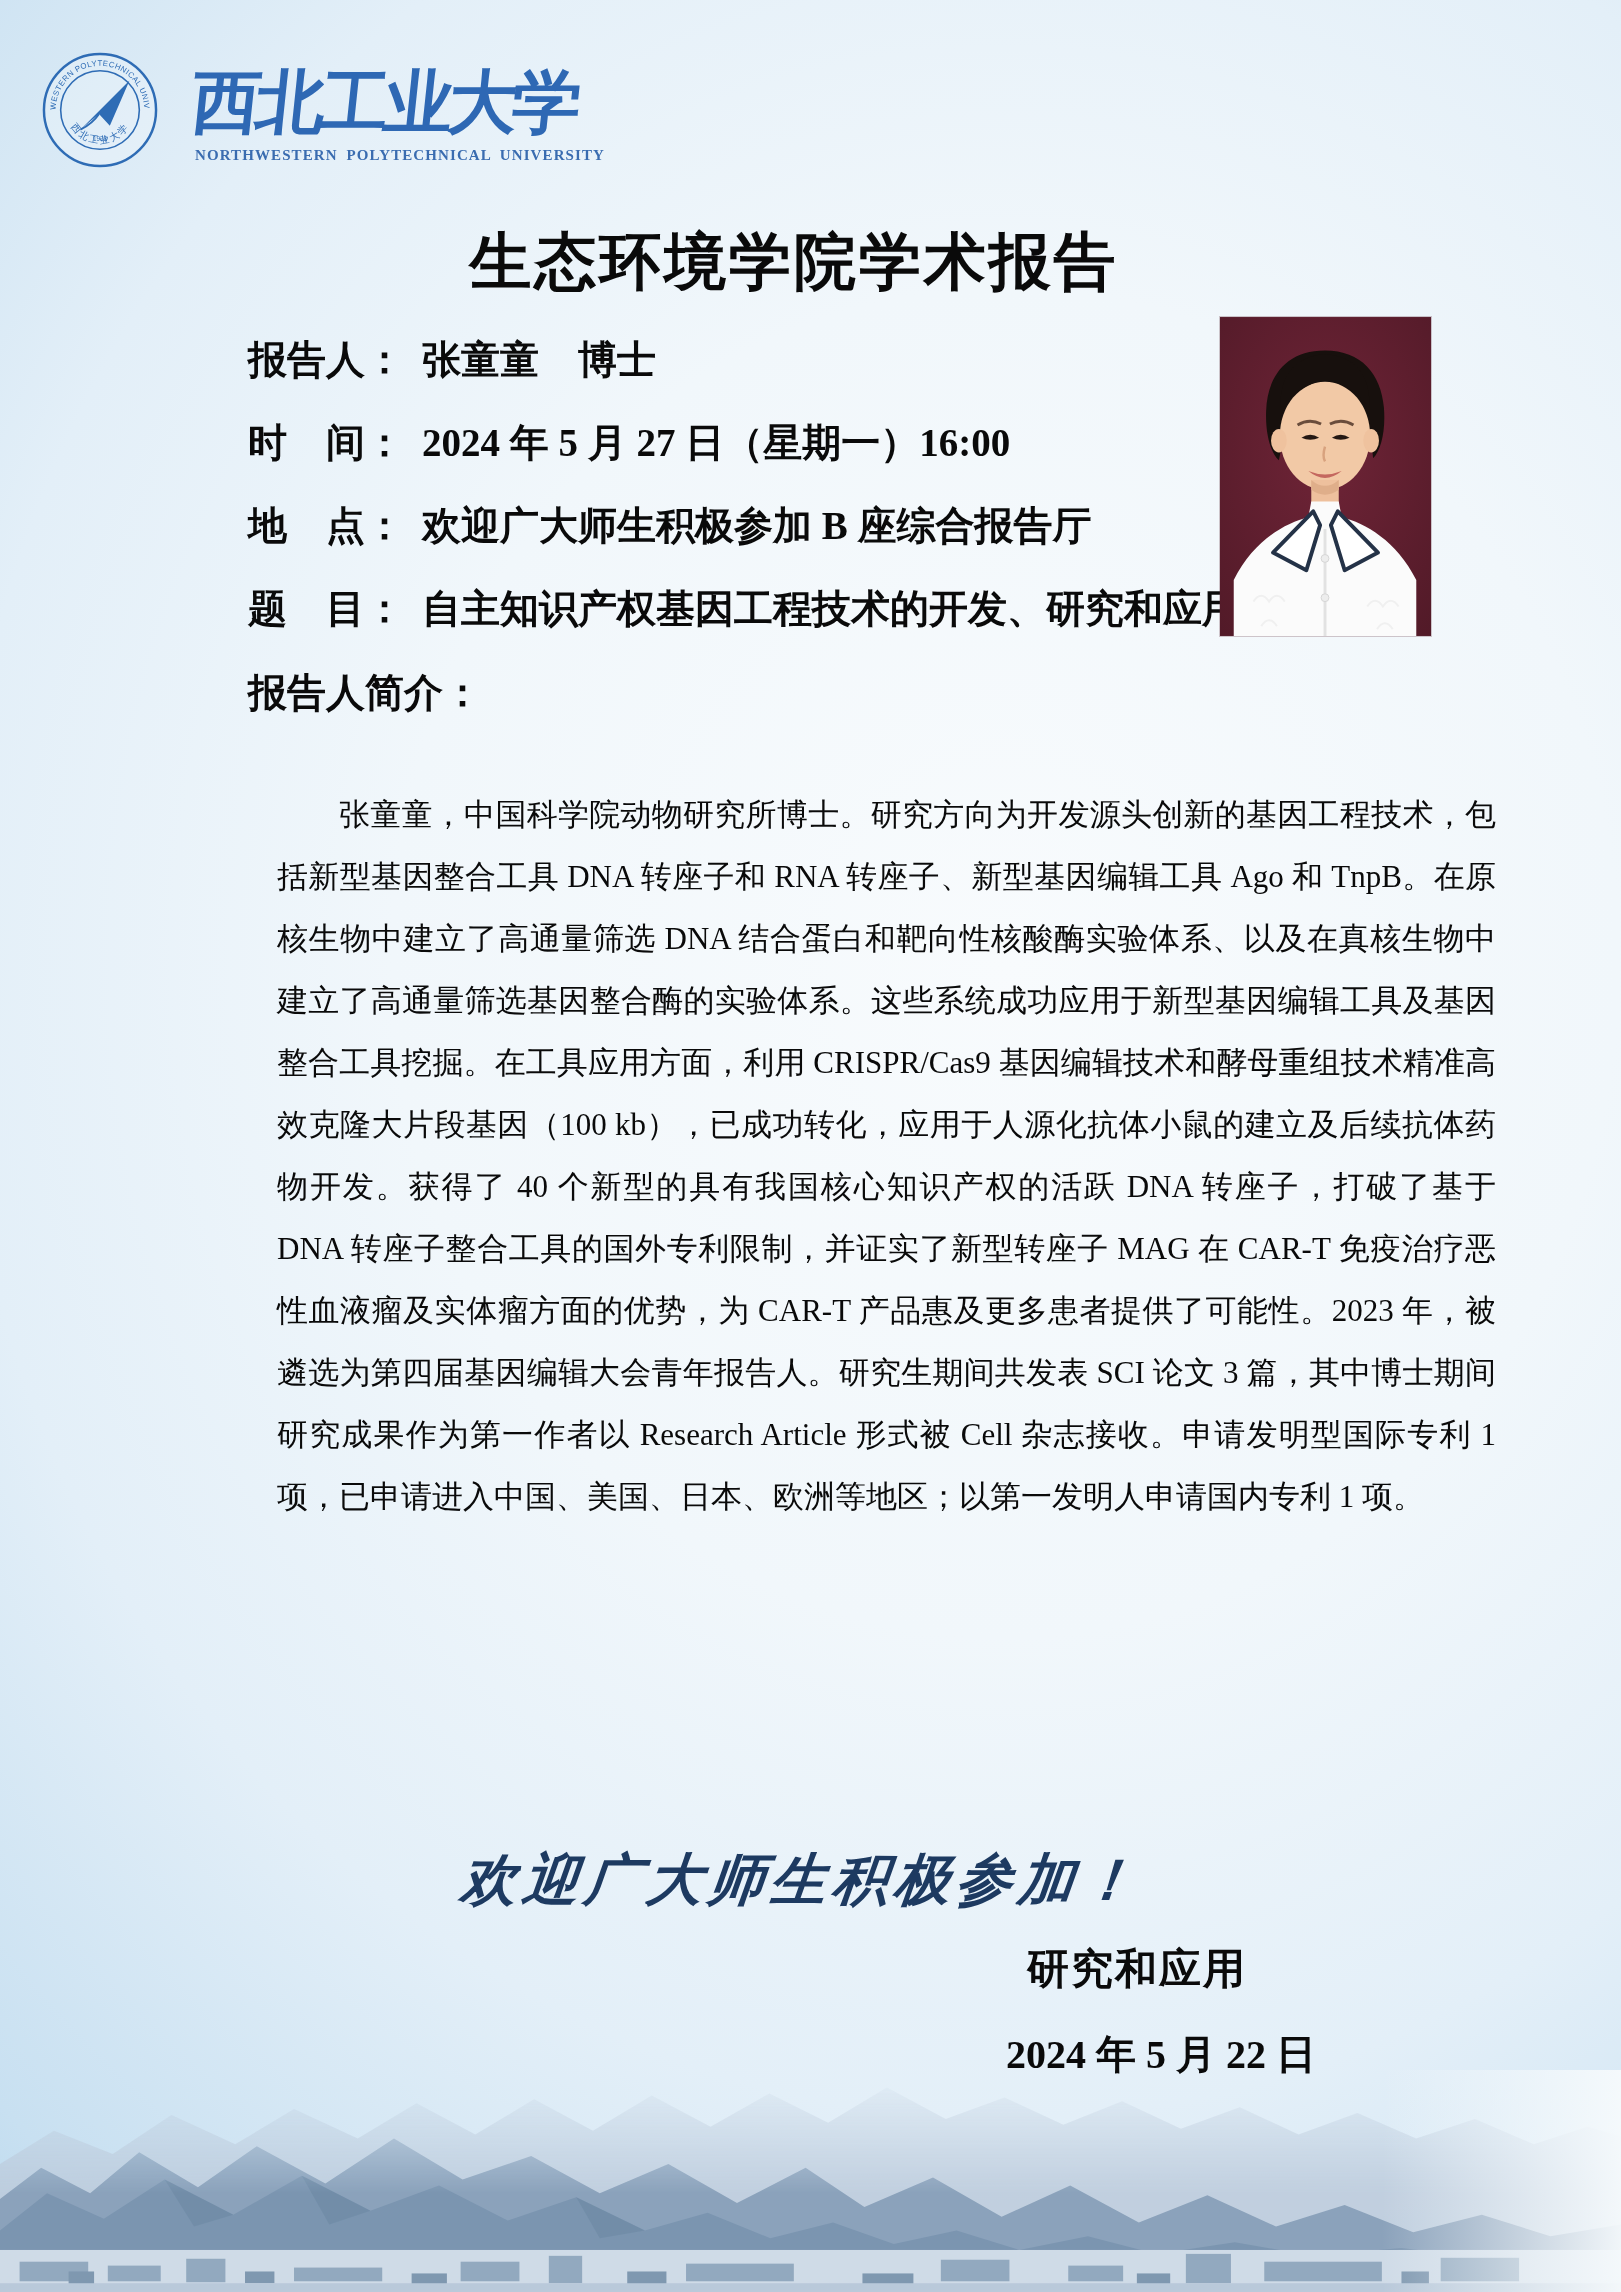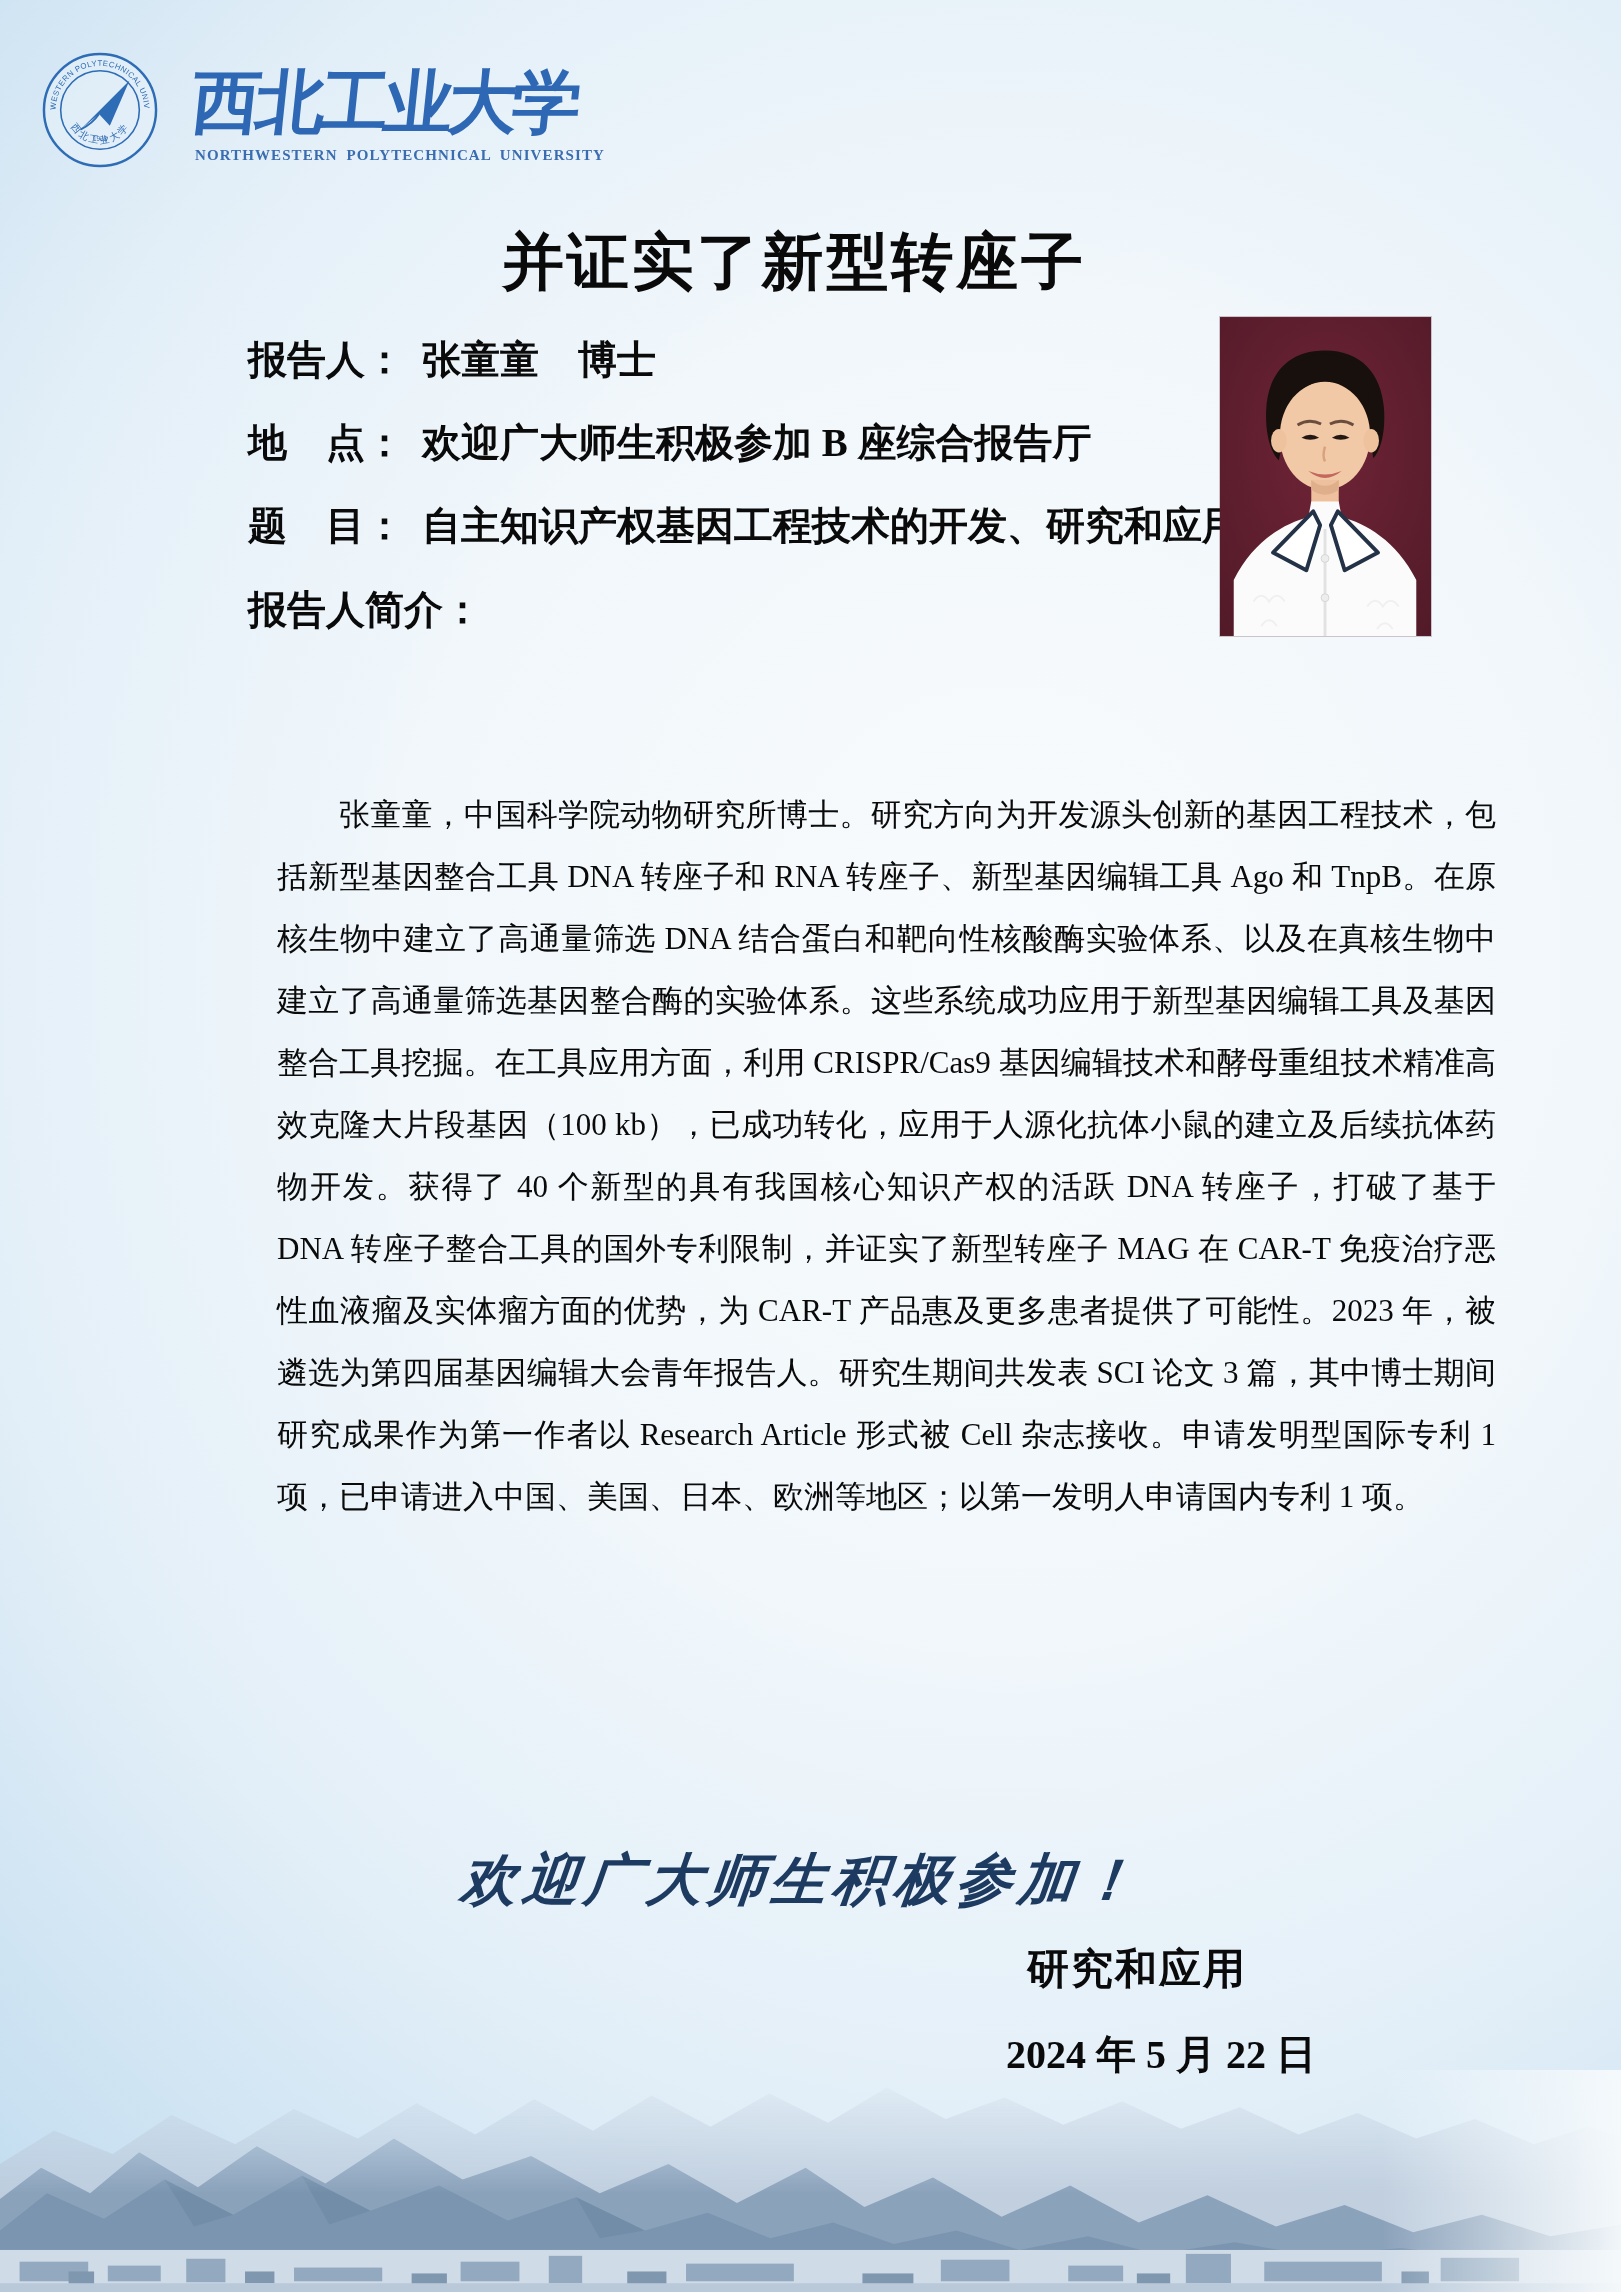--- a/index.html
+++ b/index.html
@@ -85,25 +85,28 @@
         <textPath href="#arcBot" startOffset="50%" text-anchor="middle">西北工业大学</textPath>
       </text>
       <polygon points="40,80 90,30 70,76 59,64" fill="#2e6cb5"></polygon>
       <path d="M59,64 C53,73 46,77 40,80" fill="none" stroke="#2e6cb5" stroke-width="2"></path>
       <text x="60" y="92" text-anchor="middle" font-size="6.5" fill="#2e6cb5" font-family="Liberation Sans, sans-serif">1938</text>
     </svg>
     <div class="uni-cn">西北工业大学</div>
     <div class="uni-en">NORTHWESTERN  POLYTECHNICAL  UNIVERSITY</div>
   </div>
 
-  <div class="doc-title">并证实了新型转座子</div>
+  <div class="doc-title">生态环境学院学术报告</div>
 
   <div class="info">
     <div class="info-row">
       <span class="info-label">报告人：</span><span>张童童　博士</span>
+    </div>
+    <div class="info-row">
+      <span class="info-label">时　间：</span><span>2024 年 5 月 27 日（星期一）16:00</span>
     </div>
     <div class="info-row">
       <span class="info-label">地　点：</span><span>欢迎广大师生积极参加 B 座综合报告厅</span>
     </div>
     <div class="info-row">
       <span class="info-label">题　目：</span><span>自主知识产权基因工程技术的开发、研究和应用</span>
     </div>
     <div class="bio-heading">报告人简介：</div>
   </div>
 

